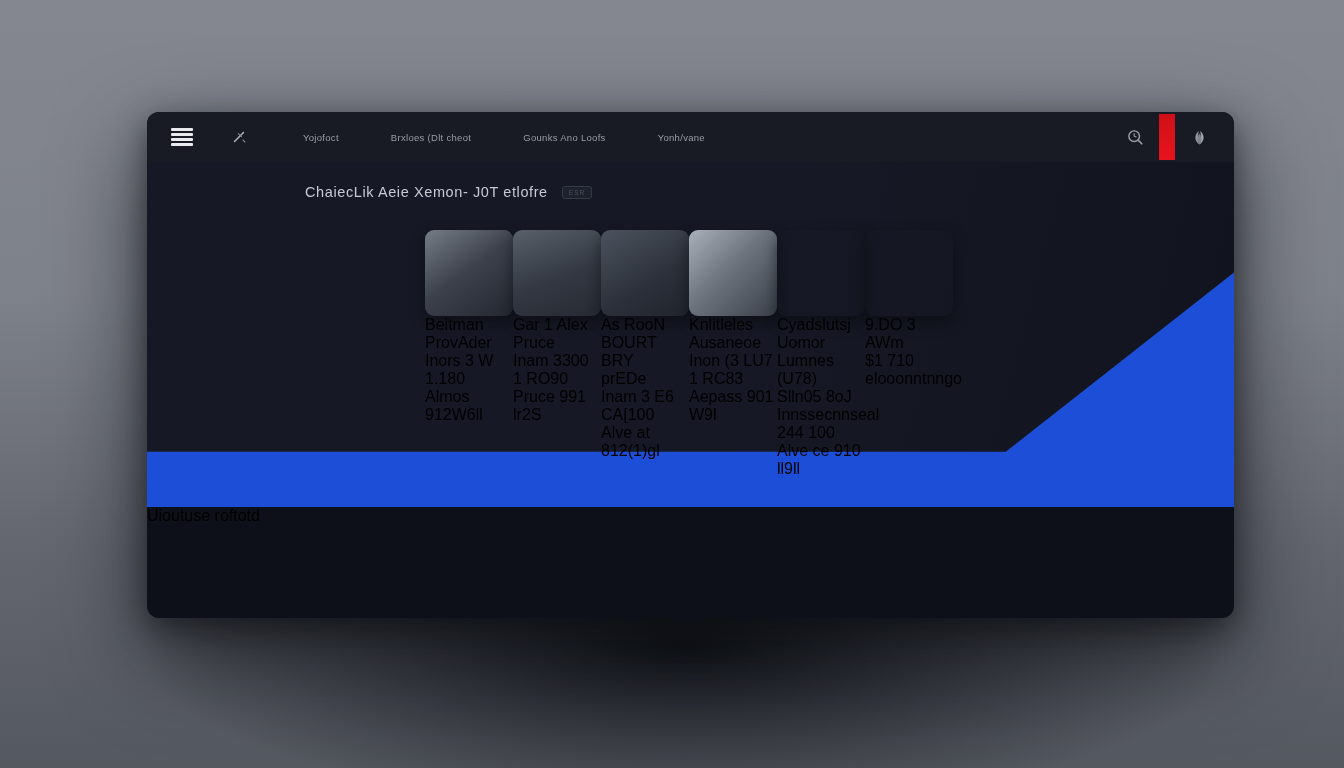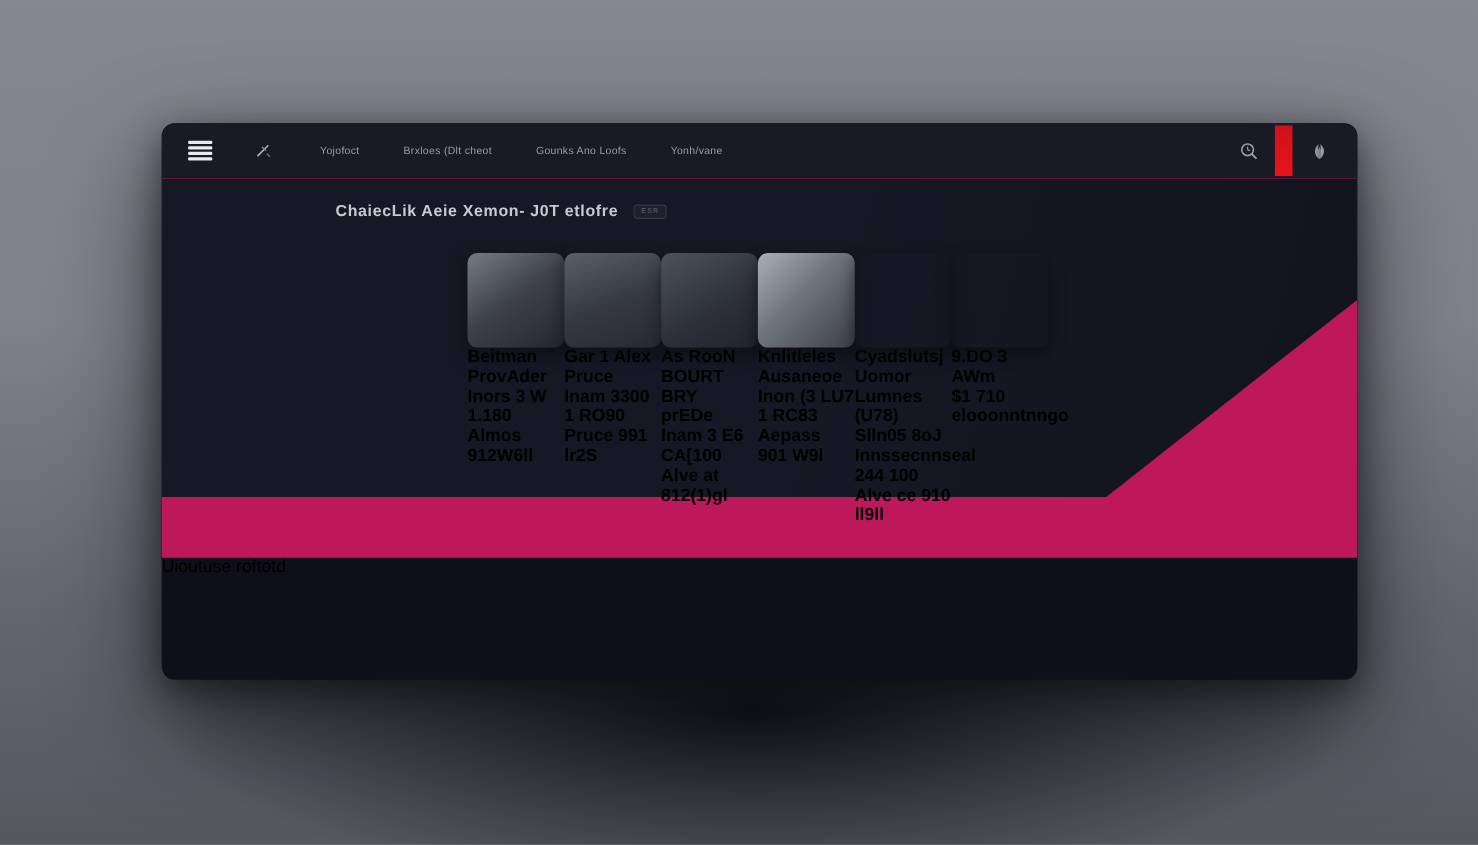--- a/index.html
+++ b/index.html
@@ -40,32 +40,32 @@
   .avatar { width:19px; height:19px; border:2px solid #d3d6dc; border-radius:50%; }
 
   
   .navbar {
     height:50px; background:#181b24; display:flex; align-items:center;
     padding:0 26px 0 24px; position:relative;
   }
   .hamburger { width:22px; display:flex; flex-direction:column; gap:2.6px; }
   .hamburger i { display:block; height:2.4px; background:#e8eaee; border-radius:1px; }
   .pen-wrap { margin-left:36px; width:20px; height:20px; display:flex; align-items:center; justify-content:center; }
-  .nav-links { display:flex; align-items:center; margin-left:42px; gap:40px; }
+  .nav-links { display:flex; align-items:center; margin-left:54px; gap:52px; }
   .nav-link { color:#9good; color:#989da8; font-size:9.5px; letter-spacing:0.3px; white-space:nowrap; }
   .nav-right { margin-left:auto; display:flex; align-items:center; }
   .clockmag-wrap { width:20px; height:20px; display:flex; align-items:center; justify-content:center; }
   .red-bar {
     width:16px; height:46px; align-self:flex-start; margin:0 15px 0 14px;
     background:linear-gradient(180deg,#cf1017 0%,#d91219 40%,#e7131c 100%);
   }
   .leaf-wrap { width:18px; height:18px; display:flex; align-items:center; justify-content:center; }
 
   
-  .content { position:relative; height:345px; background:#be185d;font-weight:bold; }
+  .content { position:relative; height:345px; background:#1d4ed8; }
   .panel {
     position:absolute; inset:0;
     background:linear-gradient(105deg,#161925 55%,#131620 85%,#10131d 100%);
     clip-path:polygon(0 0, 100% 0, 100% 32%, 79% 84%, 0 84%);
   }
   .page-title-row { position:absolute; left:158px; top:22px; display:flex; align-items:center; }
   .page-title { color:#c7cad3; font-size:14.5px; letter-spacing:0.6px; }
   .title-badge {
     margin-left:14px; padding:2px 6px; border:1px solid #353a46; border-radius:3px;
     background:#1d212b; color:#4c515d; font-size:6.5px; letter-spacing:1px;

